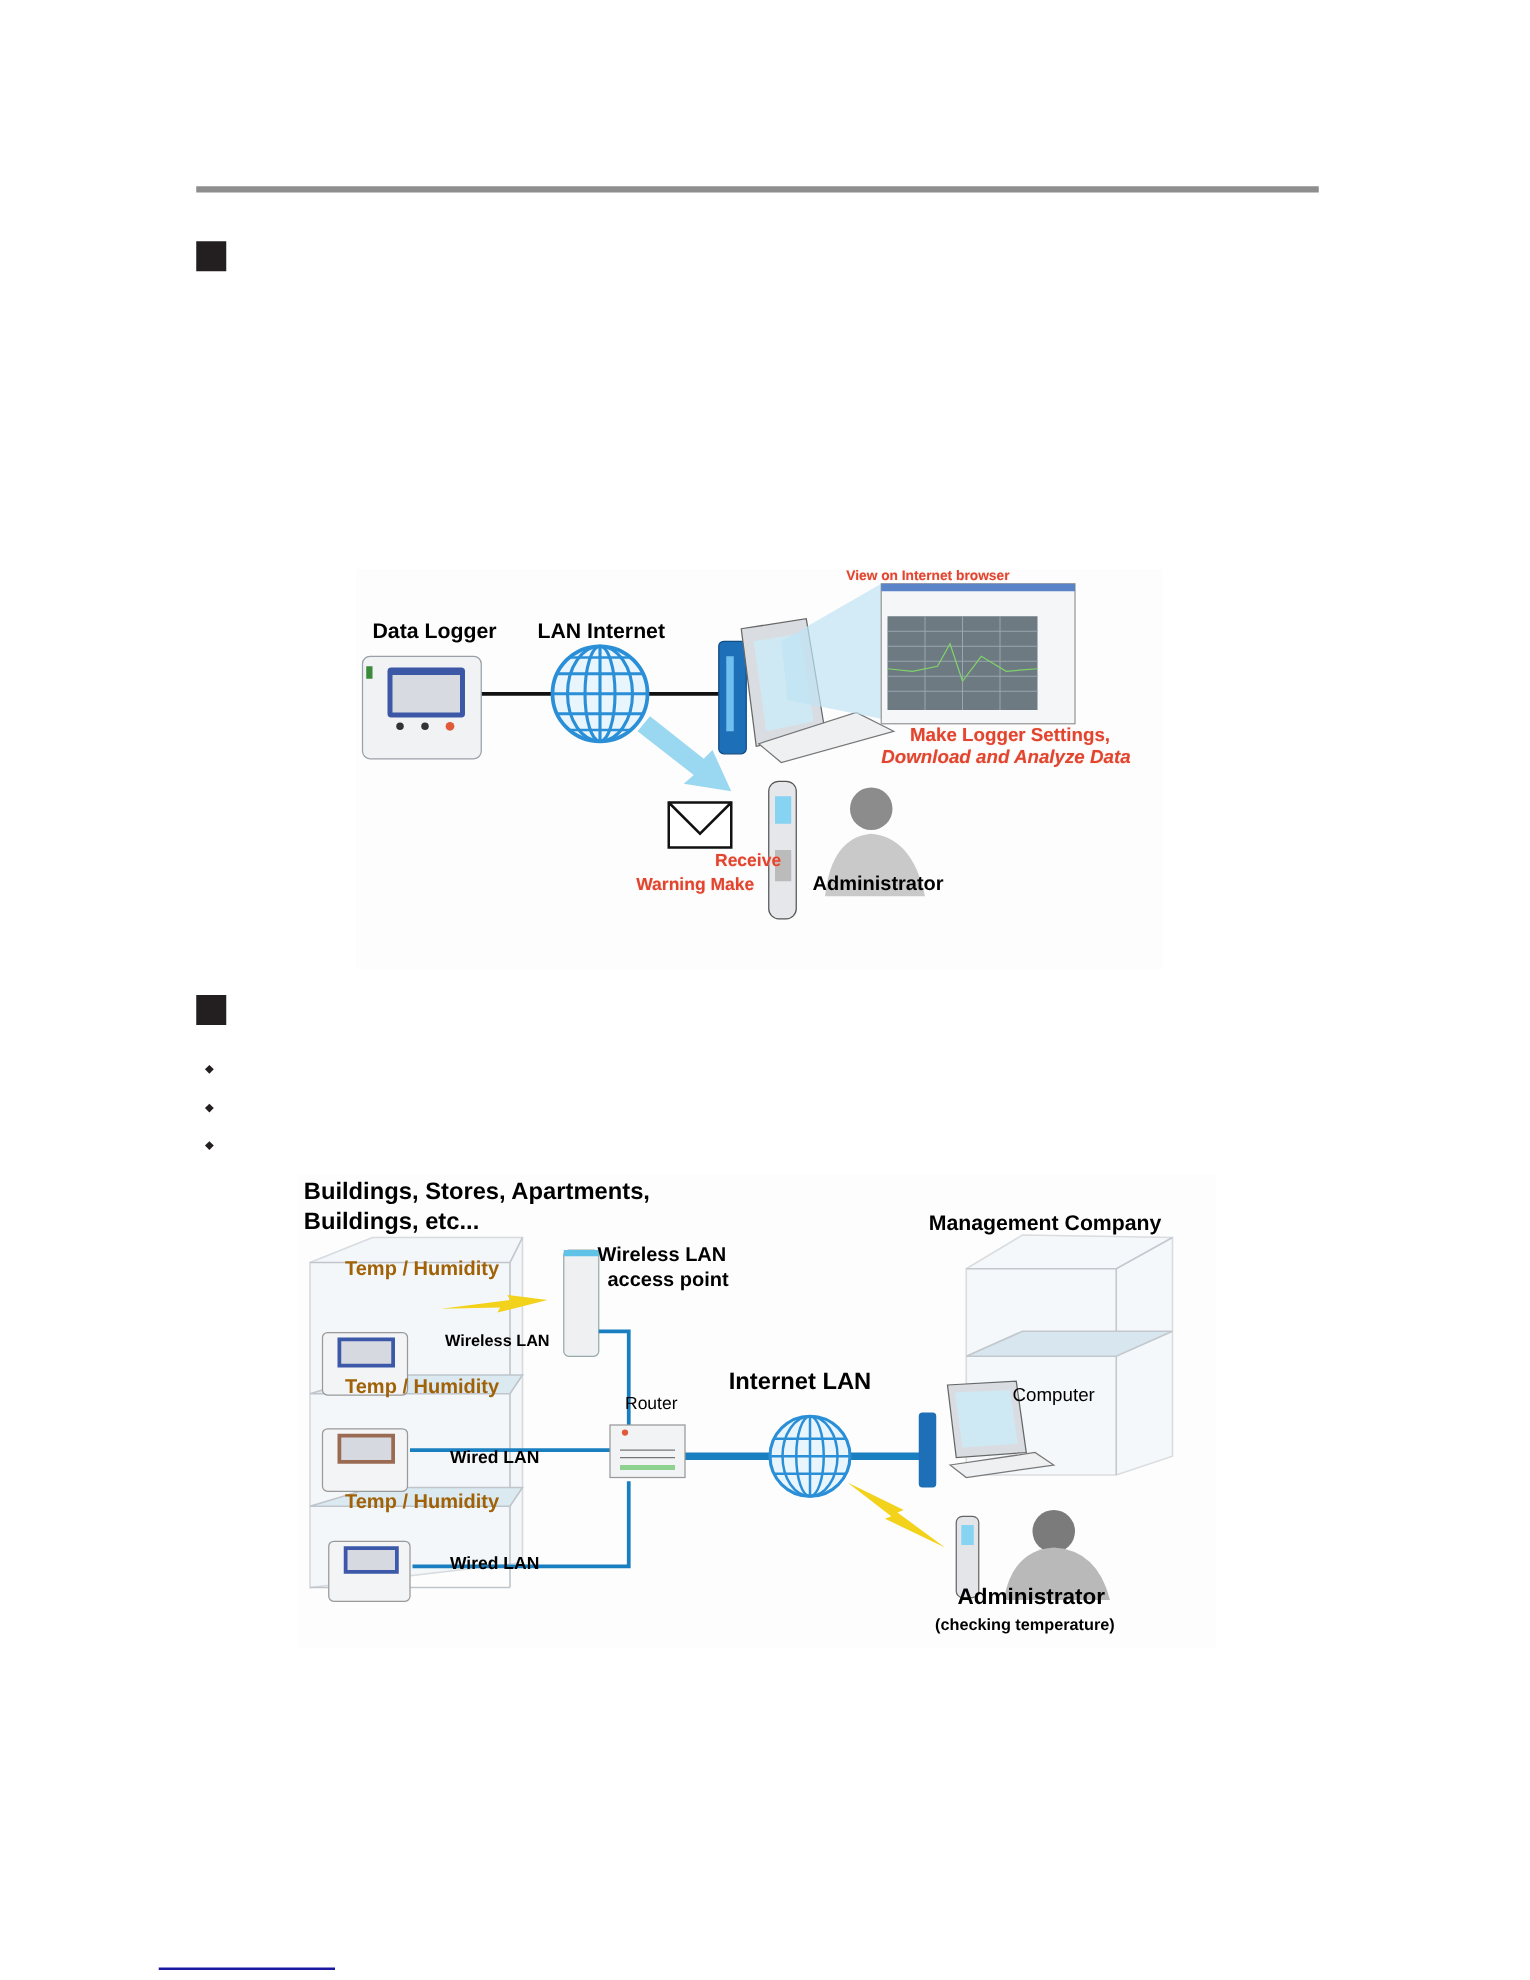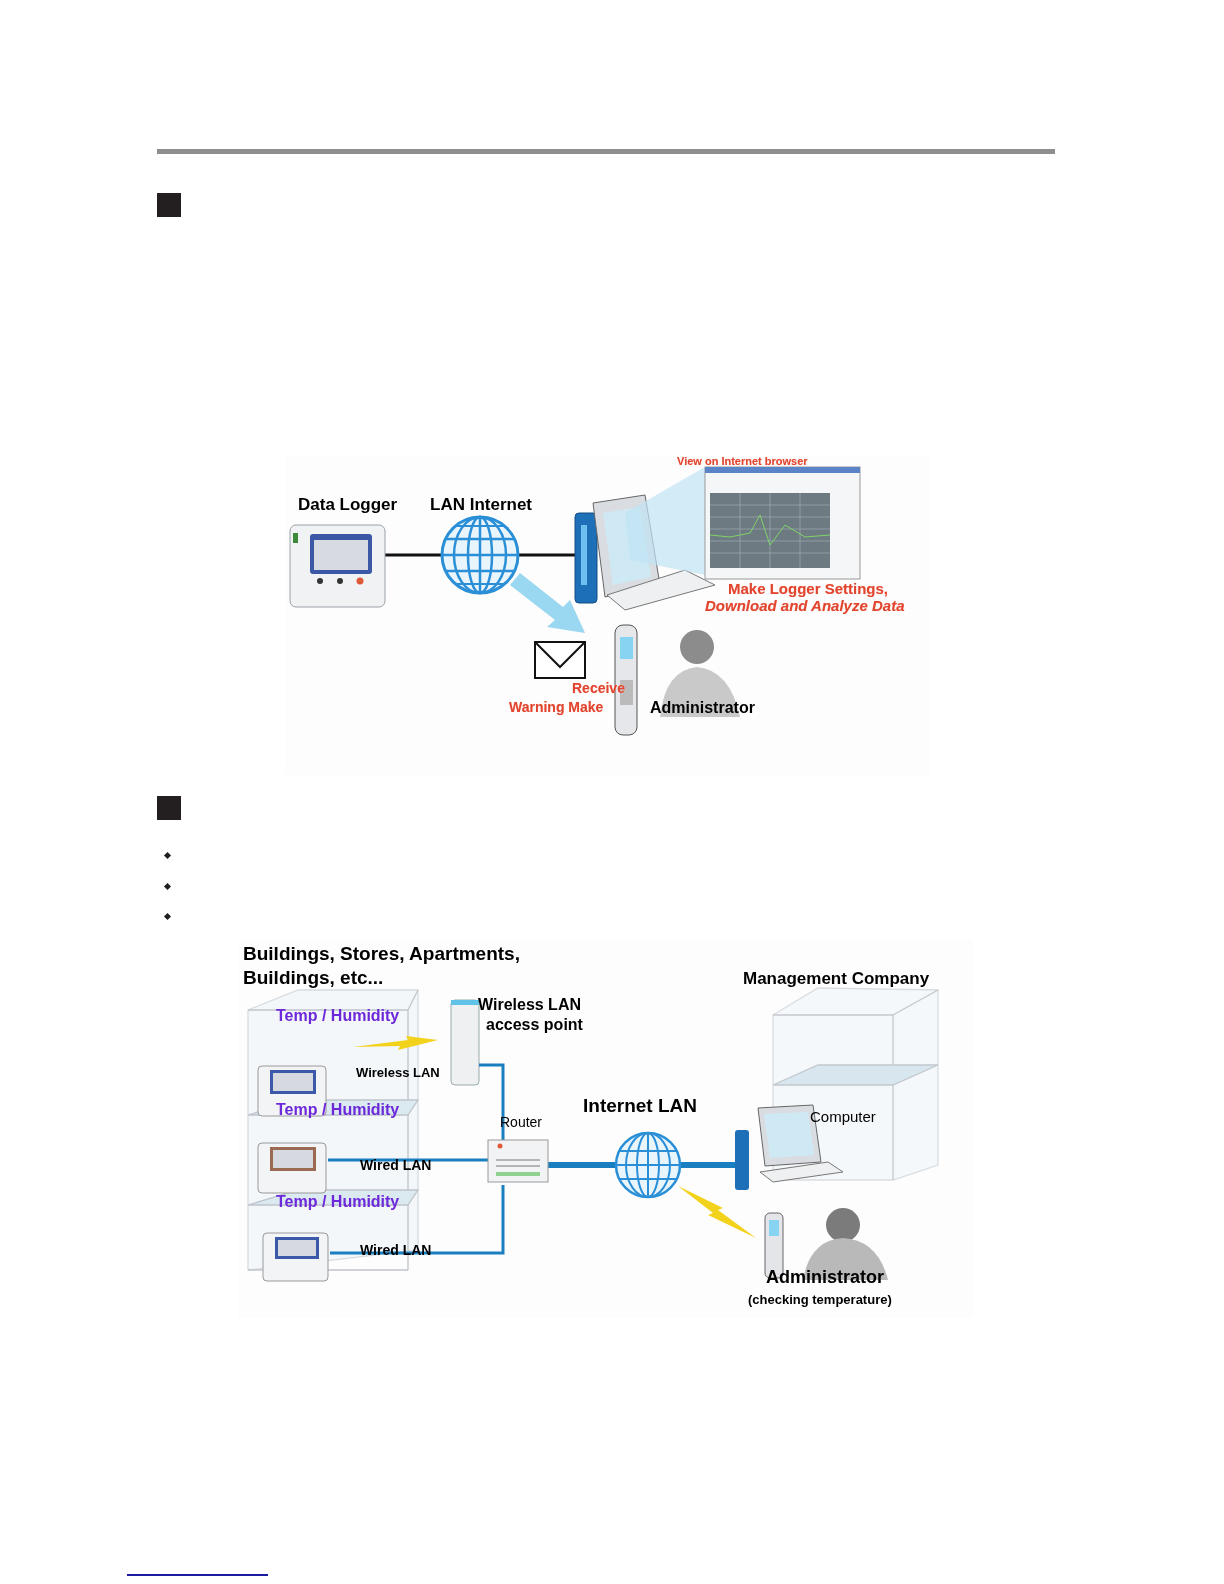--- a/index.html
+++ b/index.html
@@ -5,21 +5,21 @@
   html,body{margin:0;padding:0;background:#ffffff;}
   body{width:1224px;height:1584px;position:relative;overflow:hidden;font-family:"Liberation Sans",sans-serif;color:#222;}
   .abs{position:absolute;}
   .rule{left:157px;top:149px;width:898px;height:5px;background:#8e8e8e;}
   .sq{width:24px;height:24px;background:#231f20;}
   .bullet{width:5px;height:5px;background:#231f20;transform:rotate(45deg);}
   .fig{background:#fdfdfd;}
   .lbl{position:absolute;font-weight:bold;white-space:nowrap;}
   .dark{color:#000000;}
   .red{color:#e2452f;text-shadow:0 0 1px #f7c0b5;}
-  .blue{color:#6d28d9;}
+  .blue{color:#a16207;}
   .footer-link{left:127px;top:1574px;width:141px;height:2px;background:#1a1aa0;}
 </style>
 </head>
 <body>
 
 <div class="abs rule"></div>
 
 <div class="abs sq" style="left:157px;top:193px;"></div>
 
 <div class="abs fig" style="left:285px;top:455px;width:645px;height:320px;">

